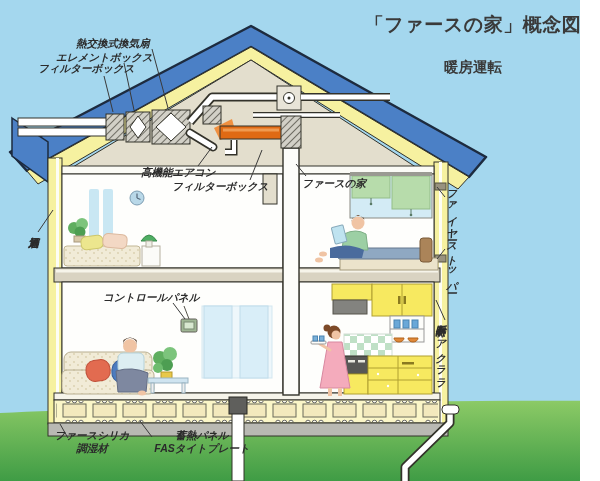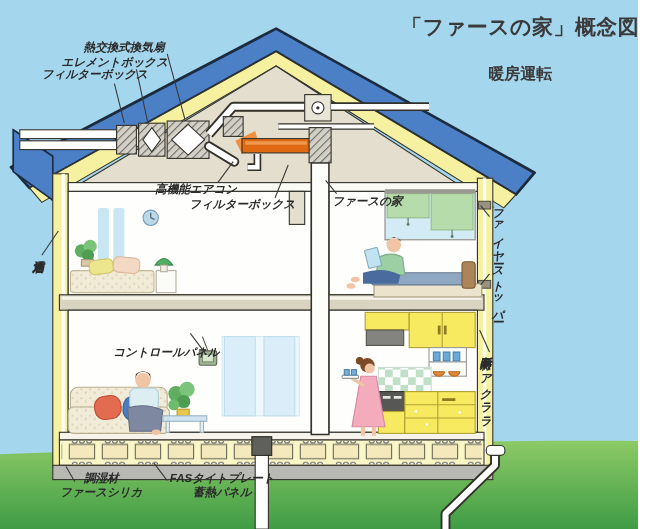--- a/index.html
+++ b/index.html
@@ -276,23 +276,23 @@
 
 <div class="lbl" style="left:76px;top:37px;">熱交換式換気扇</div>
 <div class="lbl" style="left:56px;top:51px;">エレメントボックス</div>
 <div class="lbl" style="left:38px;top:62px;">フィルターボックス</div>
 <div class="lbl" style="left:141px;top:166px;">高機能エアコン</div>
 <div class="lbl" style="left:172px;top:180px;">フィルターボックス</div>
 <div class="lbl" style="left:302px;top:177px;">ファースの家</div>
 <div class="lbl vert" style="left:445px;top:182px;height:120px;">ファイヤーストッパー</div>
 <div class="lbl vert" style="left:434px;top:316px;height:85px;"><span>断熱材</span><span>エアクララ</span></div>
 <div class="lbl vert" style="left:27px;top:228px;height:50px;">通気層</div>
-<div class="lbl" style="left:103px;top:291px;margin-top:24px;">コントロールパネル</div>
+<div class="lbl" style="left:103px;top:291px;">コントロールパネル</div>
 <div class="lbl two-line" style="left:28px;top:429px;width:128px;">
+  <div>ファースシリカ</div>
   <div>調湿材</div>
-  <div>ファースシリカ</div>
 </div>
 <div class="lbl two-line" style="left:138px;top:429px;width:128px;">
+  <div>蓄熱パネル</div>
   <div>FASタイトプレート</div>
-  <div>蓄熱パネル</div>
 </div>
 
 </div>
 
 </body></html>

